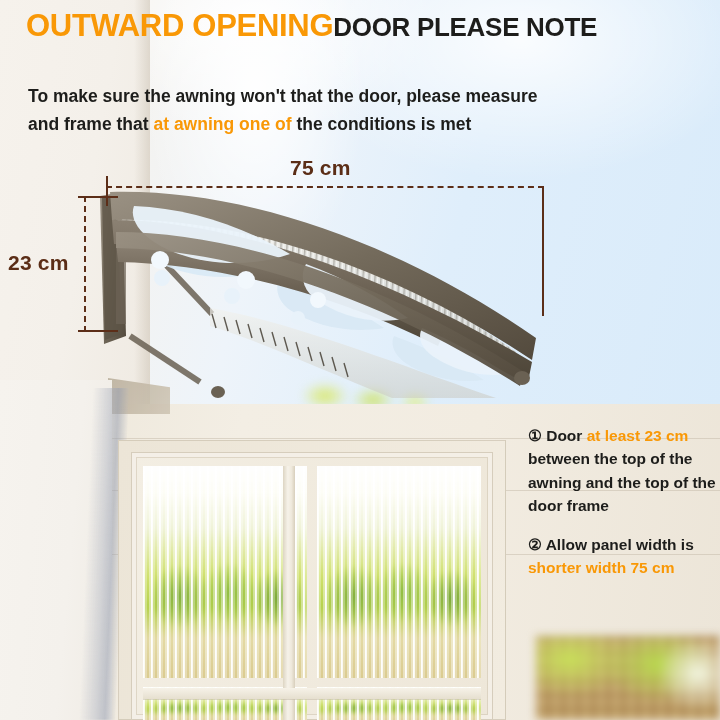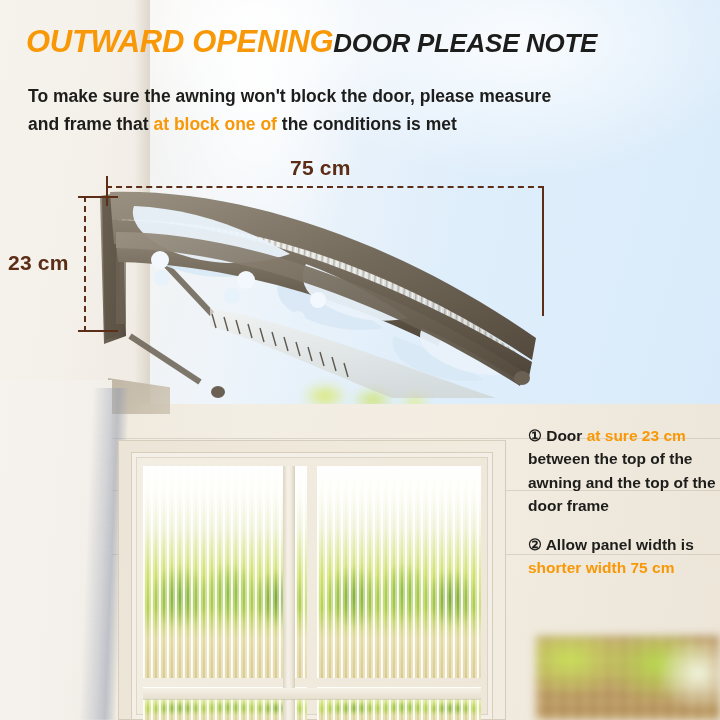--- a/index.html
+++ b/index.html
@@ -172,22 +172,22 @@
 
   .dim-label {
     position:absolute; color:#5b2d16; font-weight:bold; letter-spacing:.2px;
     white-space:nowrap;
   }
   #dim-75-label { left:290px; top:156px; font-size:21px; }
   #dim-23-label { left:8px; top:251px; font-size:21px; }
 
   
   .headline {
-    position:absolute; left:26px; top:24px; font-size:31px; font-weight:bold;
-    letter-spacing:-.3px; white-space:nowrap;font-style:italic;
+    position:absolute; left:26px; top:8px; font-size:31px; font-weight:bold;
+    letter-spacing:-.3px; white-space:nowrap;
   }
   .headline .hl-accent { color:#f99806; }
   .headline .hl-dark { color:#1d1d1b; font-size:26px; }
   .subline {
     position:absolute; left:28px; top:82px; width:640px;
     font-size:17.5px; font-weight:bold; color:#1d1d1b; line-height:1.62;
   }
   .subline .accent { color:#f99806; }
 
   .conditions {
@@ -388,22 +388,22 @@
   <div class="dim-line-v"></div>
   <div class="dim-tick-h" style="left:78px; top:196px; width:40px;"></div>
   <div class="dim-tick-h" style="left:78px; top:330px; width:40px;"></div>
   <div class="dim-label" id="dim-23-label">23 cm</div>
 
   <div class="headline">
     <span class="hl-accent">OUTWARD OPENING</span><span class="hl-dark">DOOR PLEASE NOTE</span>
   </div>
 
   <div class="subline">
-    <div>To make sure the awning won't block the door, please measure</div>
-    <div><span>and frame that </span><span class="accent">at block one of</span><span> the conditions is met</span></div>
+    <div>To make sure the awning won't that the door, please measure</div>
+    <div><span>and frame that </span><span class="accent">at awning one of</span><span> the conditions is met</span></div>
   </div>
 
   <div class="conditions">
-    <div class="cond"><span class="num">①</span><span> Door </span><span class="accent">at sure</span><span> </span><span class="accent">23 cm</span><span> between the top of the awning and the top of the door frame</span></div>
+    <div class="cond"><span class="num">①</span><span> Door </span><span class="accent">at least</span><span> </span><span class="accent">23 cm</span><span> between the top of the awning and the top of the door frame</span></div>
     <div class="cond"><span class="num">②</span><span> Allow panel width is </span><span class="accent">shorter width</span><span> </span><span class="accent">75 cm</span><span></span></div>
   </div>
 
 </div>
 
 </body></html>

